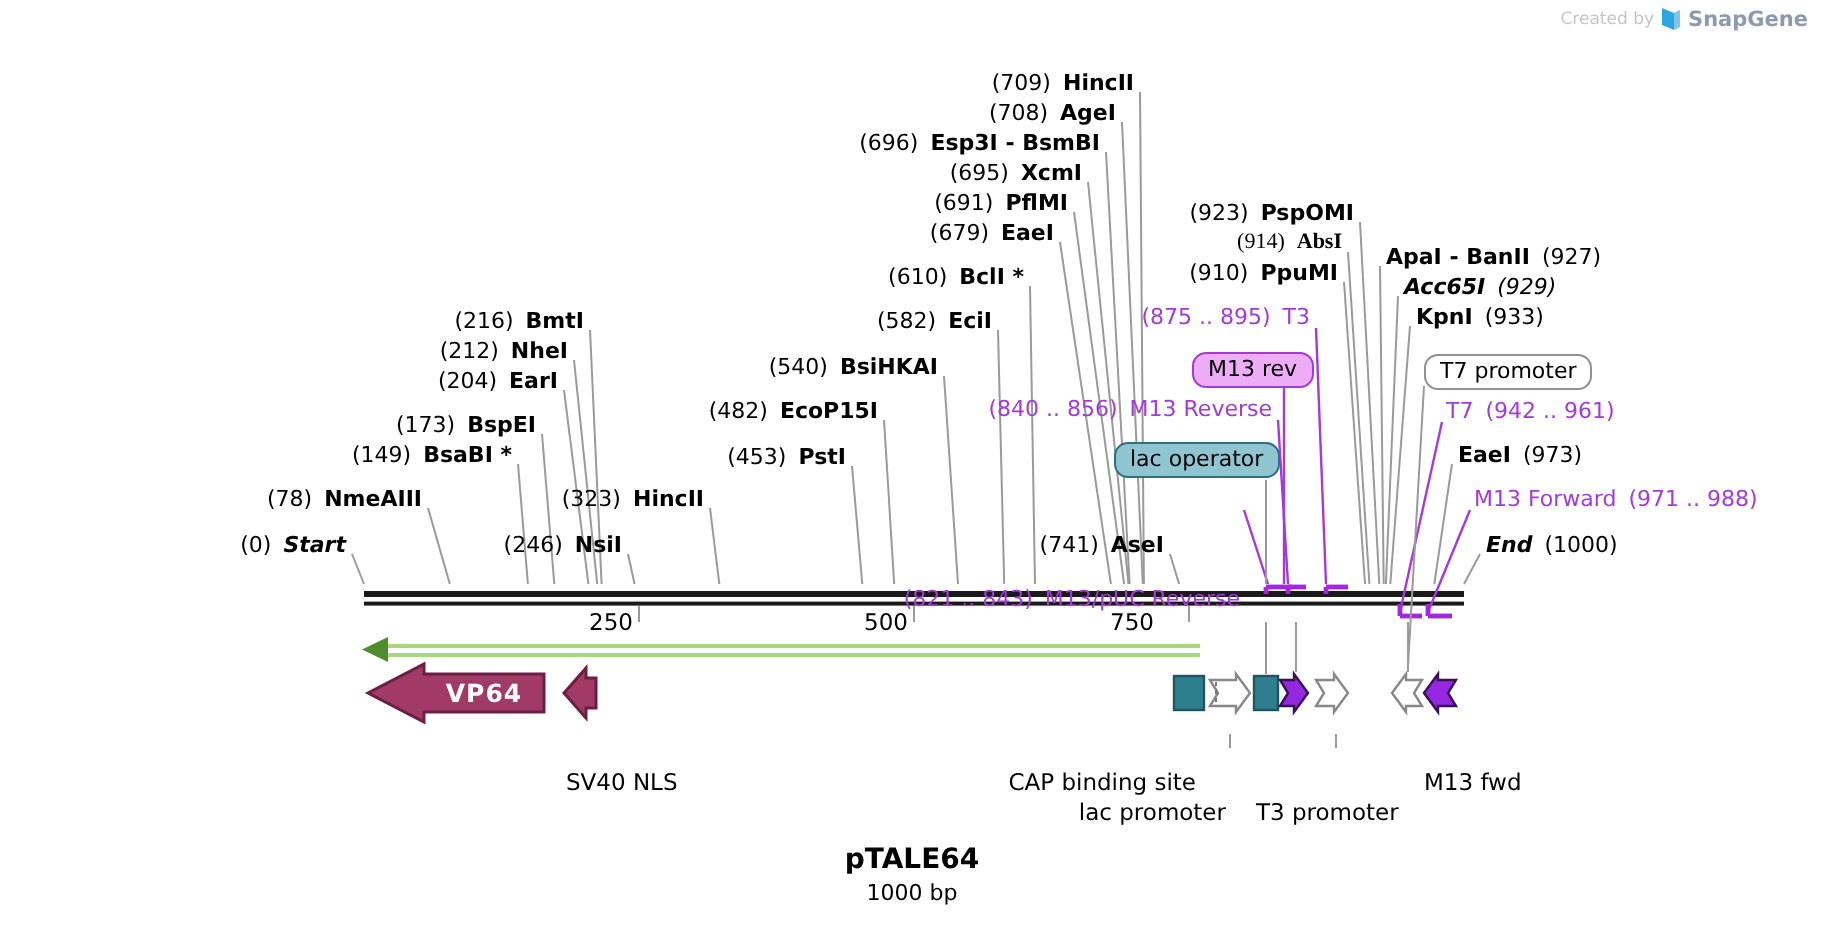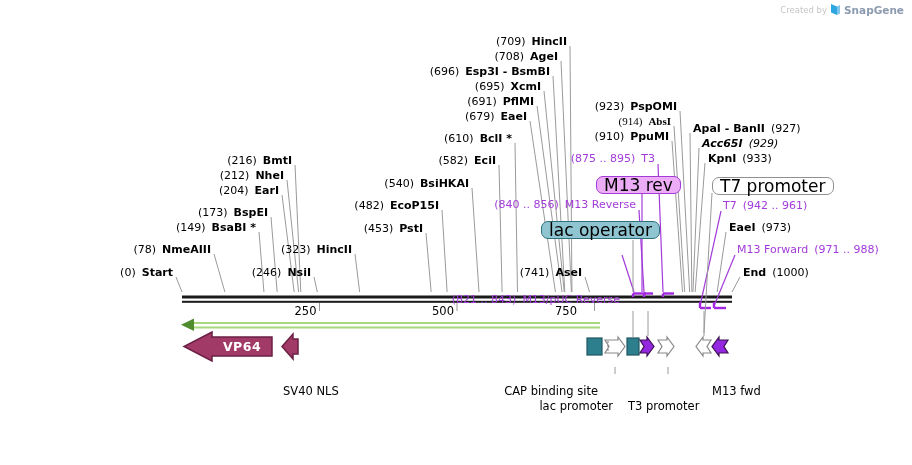--- a/index.html
+++ b/index.html
@@ -3,24 +3,24 @@
 <meta charset="utf-8">
 <style>
   html,body{margin:0;padding:0;background:#fff;}
   #canvas{position:relative;width:912px;height:465px;background:#fff;overflow:hidden;
           font-family:"DejaVu Sans","Liberation Sans",sans-serif;}
   #lines-layer{position:absolute;left:0;top:0;width:912px;height:465px;}
   .lbl{position:absolute;white-space:nowrap;font-size:11px;color:#000;line-height:13px;}
   .lbl .pos{font-weight:400;}
   .lbl .nm{font-weight:700;}
   .lbl .gap{display:inline-block;width:6px;}
-  .lbl.it .nm{}
+  .lbl.it .nm{font-style:italic;}
   .lbl.purple{color:#A23BD8;}
   .lbl.purple .nm{font-weight:400;}
-  .box-lbl{position:absolute;white-space:nowrap;font-size:17px;color:#000;line-height:14px;
+  .box-lbl{position:absolute;white-space:nowrap;font-size:11px;color:#000;line-height:14px;
            border-radius:7px;padding:1px 7px;border:1.5px solid #909090;background:#fff;}
   .box-lbl.purple-box{background:#EDADF6;border-color:#A23BD8;}
   .box-lbl.teal-box{background:#8FC4D1;border-color:#2F6F7E;}
   .flabel{position:absolute;white-space:nowrap;font-size:11.5px;color:#000;margin-top:24px;}
   .vp64-text{position:absolute;color:#fff;font-weight:700;font-size:12.5px;letter-spacing:.5px;}
   .tick-num{position:absolute;white-space:nowrap;font-size:11.5px;color:#000;}
   #title-block{position:absolute;left:0;right:0;text-align:center;}
   #plasmid-name{font-size:14px;font-weight:700;color:#000;}
   #plasmid-size{font-size:11px;color:#000;margin-top:2px;}
   #watermark{position:absolute;top:3px;right:8px;display:flex;align-items:center;gap:4px;}
@@ -142,31 +142,35 @@
       <div class="lbl" style="top: 221px; left: 729px;"><span class="nm">EaeI</span><span class="gap"></span><span class="pos">(973)</span></div>
       <div class="lbl it" style="top: 266px; right: 739px;"><span class="pos">(0)</span><span class="gap"></span><span class="nm">Start</span></div>
       <div class="lbl it" style="top: 266px; left: 743px;"><span class="nm">End</span><span class="gap"></span><span class="pos">(1000)</span></div>
       <div class="lbl purple" style="top: 198px; right: 276px;"><span class="pos">(840 .. 856)</span><span class="gap"></span><span class="nm">M13 Reverse</span></div>
       <div class="lbl purple" style="top: 249px; right: 292px; margin-top: 44px;"><span class="pos">(821 .. 843)</span><span class="gap"></span><span class="nm">M13/pUC Reverse</span></div>
       <div class="lbl purple" style="top: 152px; right: 257px;"><span class="pos">(875 .. 895)</span><span class="gap"></span><span class="nm">T3</span></div>
       <div class="lbl purple" style="top: 199px; left: 723px;"><span class="nm">T7</span><span class="gap"></span><span class="pos">(942 .. 961)</span></div>
       <div class="lbl purple" style="top: 243px; left: 737px;"><span class="nm">M13 Forward</span><span class="gap"></span><span class="pos">(971 .. 988)</span></div>
       <div class="box-lbl purple-box" style="left: 596px; top: 176px;">M13 rev</div>
       <div class="box-lbl " style="left: 712px; top: 177px;">T7 promoter</div>
-      <div class="box-lbl teal-box" style="left: 541px; top: 221px;">lac operator</div>
+      <div class="box-lbl teal-box" style="left: 557px; top: 221px;">lac operator</div>
       <div class="vp64-text" style="left: 212px; top: 339px; width: 60px; text-align: center;">VP64</div>
       <div class="flabel" style="left: 283px; top: 360px;">SV40 NLS</div>
       <div class="flabel" style="right: 314px; top: 360px;">CAP binding site</div>
       <div class="flabel" style="right: 299px; top: 375px;">lac promoter</div>
       <div class="flabel" style="left: 628px; top: 375px;">T3 promoter</div>
       <div class="flabel" style="left: 712px; top: 360px;">M13 fwd</div>
     </div>
 
   <div id="watermark">
     <span id="wm-created">Created by</span>
     <svg width="9" height="13">
       <polygon points="0,1 6,3.5 6,12 0,9.5" fill="#2EA7E0"></polygon>
       <polygon points="6,3.5 9,2 9,10.5 6,12" fill="#7FC4EA"></polygon>
     </svg>
     <span id="wm-brand">SnapGene</span>
   </div>
 
+  <div id="title-block" style="top:422px;">
+    <div id="plasmid-name">pTALE64</div>
+    <div id="plasmid-size">1000 bp</div>
+  </div>
 </div>
 
 </body></html>

